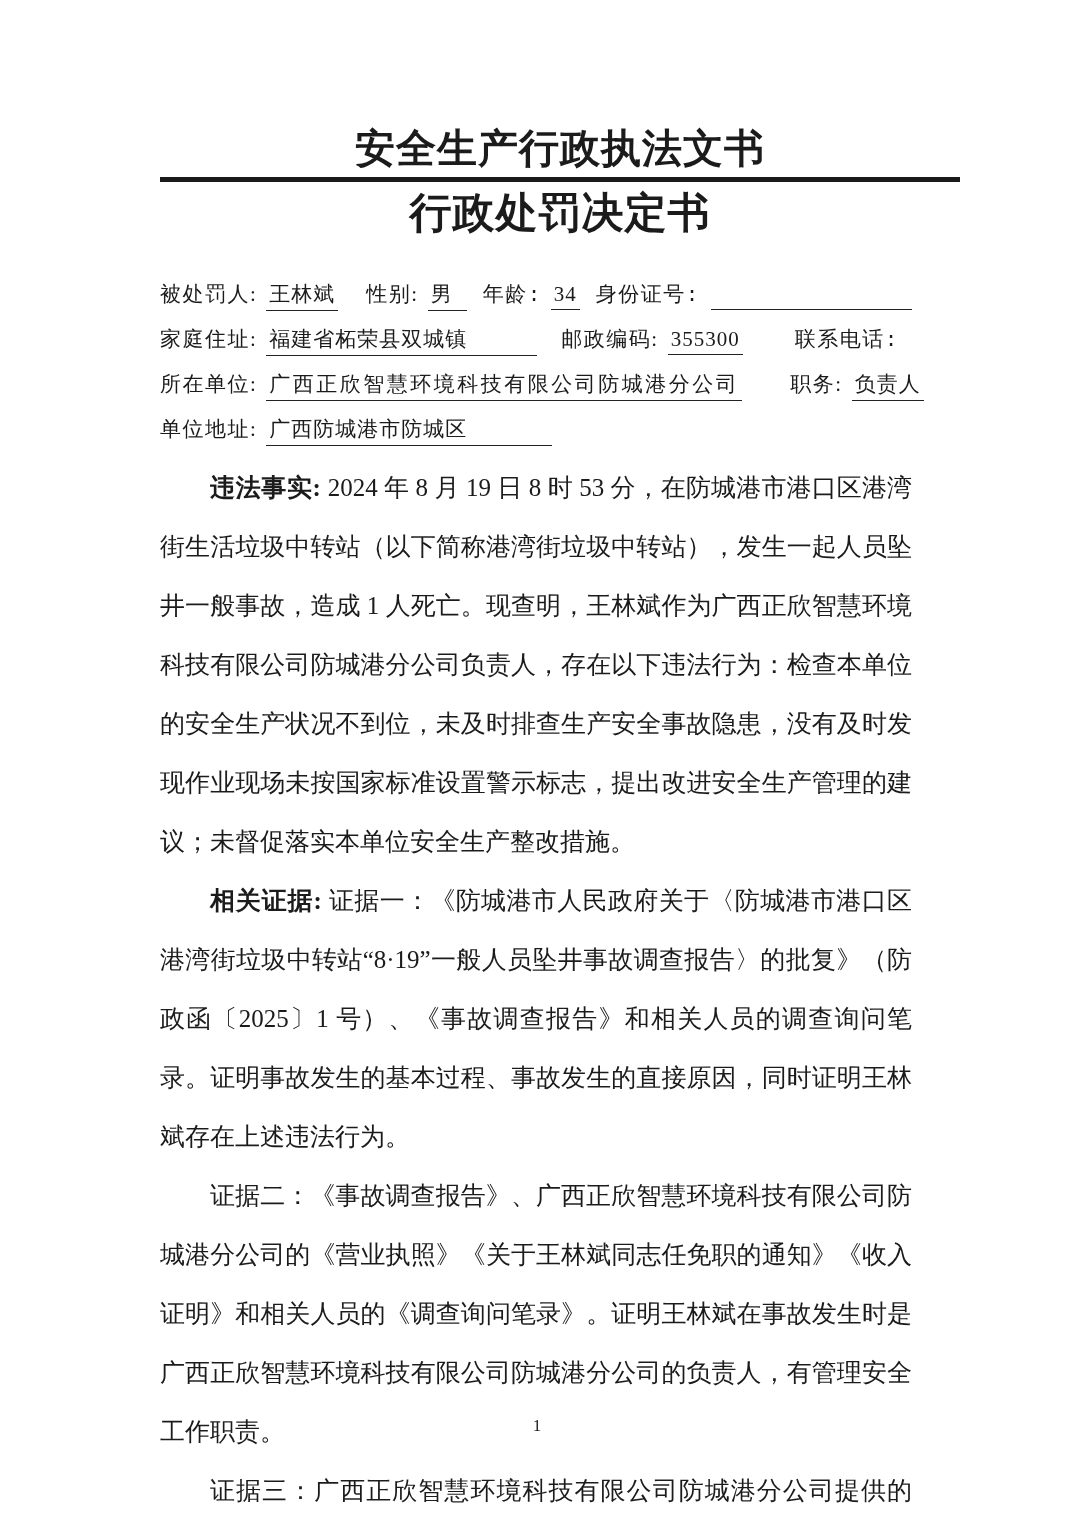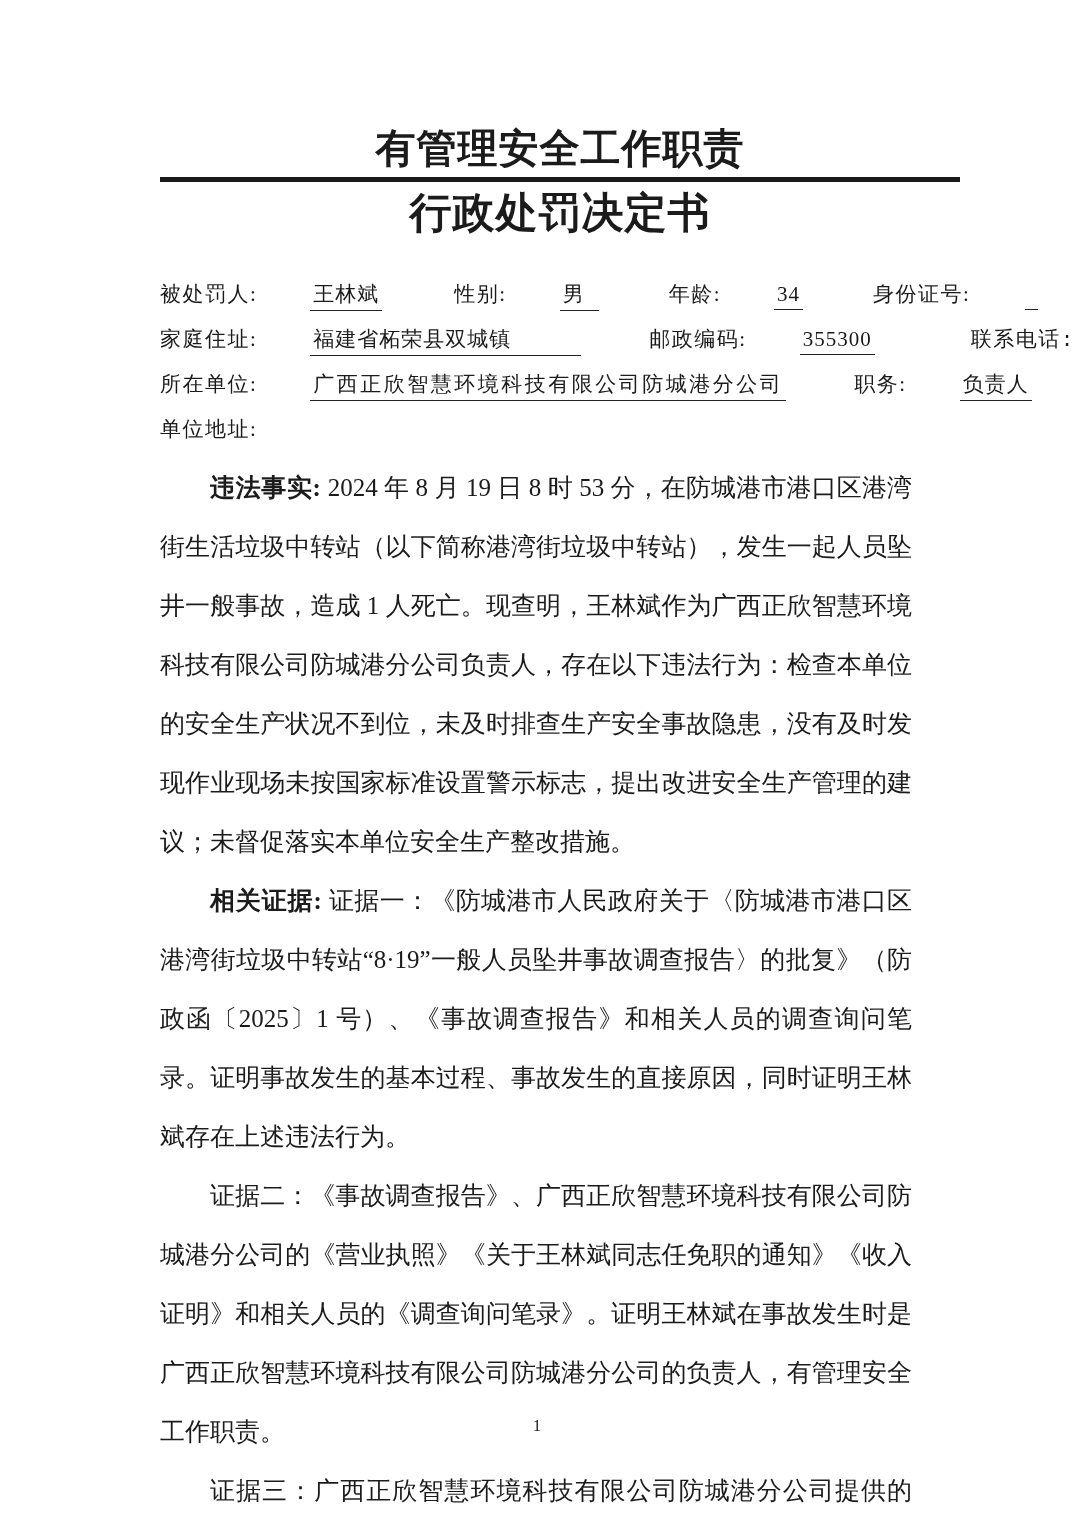--- a/index.html
+++ b/index.html
@@ -28,28 +28,28 @@
     margin-top: 7px;
     font-size: 42px; font-weight: 700; line-height: 1.15;
     letter-spacing: 1px; white-space: nowrap;
   }
   .doc-number { margin-top: 19px; font-size: 21px; letter-spacing: 1px; }
 
   
   .fields { margin: 38px 162px 0 160px;  font-size: 21px; }
   .field-row {
     height: 45px; padding-top: 5px;
-    display: flex; align-items: baseline; white-space: nowrap; gap: 44px;
+    display: flex; align-items: baseline; white-space: nowrap;
   }
   .flabel { margin-right: 9px; letter-spacing: 1.5px; }
   .u { border-bottom: 1.6px solid #222; padding: 0 3px 2px 3px; letter-spacing: 1px; }
   .blank { flex: 1 1 auto; margin-left: 2px; }
   .blank::after { content: "\00a0"; }
-  .g24 { margin-left: 24px; } .g26 { margin-left: 26px; } .g28 { margin-left: 28px; }
-  .g48 { margin-left: 24px; text-align: center; } .g52 { margin-left: 52px; font-family: Liberation Mono, monospace; }
+  .g24 { margin-left: 24px; } .g26 { margin-left: 16px; font-family: Liberation Mono, monospace; } .g28 { margin-left: 28px; }
+  .g48 { margin-left: 48px; text-align: center; } .g52 { margin-left: 52px; font-family: Liberation Mono, monospace; }
   .pr14 { padding-right: 14px; } .pr70 { padding-right: 70px; text-align: right; } .pr85 { padding-right: 85px; }
   .ls2 { letter-spacing: 2.5px; }
 
   
   .body-text {
     margin: 3px 162px 0 160px; 
     font-size: 25px; line-height: 59px;
     text-align: justify; text-justify: inter-character;
   }
   .para { text-indent: 2em; }
@@ -60,21 +60,21 @@
     position: absolute; left: 0; bottom: 84px; width: 100%;
     text-align: center; font-size: 17px; color: #222;
   }
 </style>
 </head>
 <body>
 
 <div class="page">
 
   <header class="doc-header">
-    <div class="letterhead">有管理安全工作职责</div>
+    <div class="letterhead">安全生产行政执法文书</div>
     <div class="double-rule"></div>
     <h1 class="doc-title">行政处罚决定书</h1>
   </header>
 
   <section class="fields">
 
     <div class="field-row">
       <span class="flabel">被处罚人:</span>
       <span class="u">王林斌</span>
       <span class="flabel g28">性别:</span>
@@ -95,20 +95,21 @@
 
     <div class="field-row">
       <span class="flabel">所在单位:</span>
       <span class="u ls2">广西正欣智慧环境科技有限公司防城港分公司</span>
       <span class="flabel g48">职务:</span>
       <span class="u">负责人</span>
     </div>
 
     <div class="field-row">
       <span class="flabel">单位地址:</span>
+      <span class="u pr85">广西防城港市防城区</span>
     </div>
 
   </section>
 
   <section class="body-text">
     <p class="para"><b class="plabel">违法事实:</b><span> 2024 年 8 月 19 日 8 时 53 分，在防城港市港口区港湾街生活垃圾中转站（以下简称港湾街垃圾中转站），发生一起人员坠井一般事故，造成 1 人死亡。现查明，王林斌作为广西正欣智慧环境科技有限公司防城港分公司负责人，存在以下违法行为：检查本单位的安全生产状况不到位，未及时排查生产安全事故隐患，没有及时发现作业现场未按国家标准设置警示标志，提出改进安全生产管理的建议；未督促落实本单位安全生产整改措施。</span></p>
 
     <p class="para"><b class="plabel">相关证据:</b><span> 证据一：《防城港市人民政府关于〈防城港市港口区港湾街垃圾中转站“8·19”一般人员坠井事故调查报告〉的批复》（防政函〔2025〕1 号）、《事故调查报告》和相关人员的调查询问笔录。证明事故发生的基本过程、事故发生的直接原因，同时证明王林斌存在上述违法行为。</span></p>
 
     <p class="para"><span>证据二：《事故调查报告》、广西正欣智慧环境科技有限公司防城港分公司的《营业执照》《关于王林斌同志任免职的通知》《收入证明》和相关人员的《调查询问笔录》。证明王林斌在事故发生时是广西正欣智慧环境科技有限公司防城港分公司的负责人，有管理安全工作职责。</span></p>

